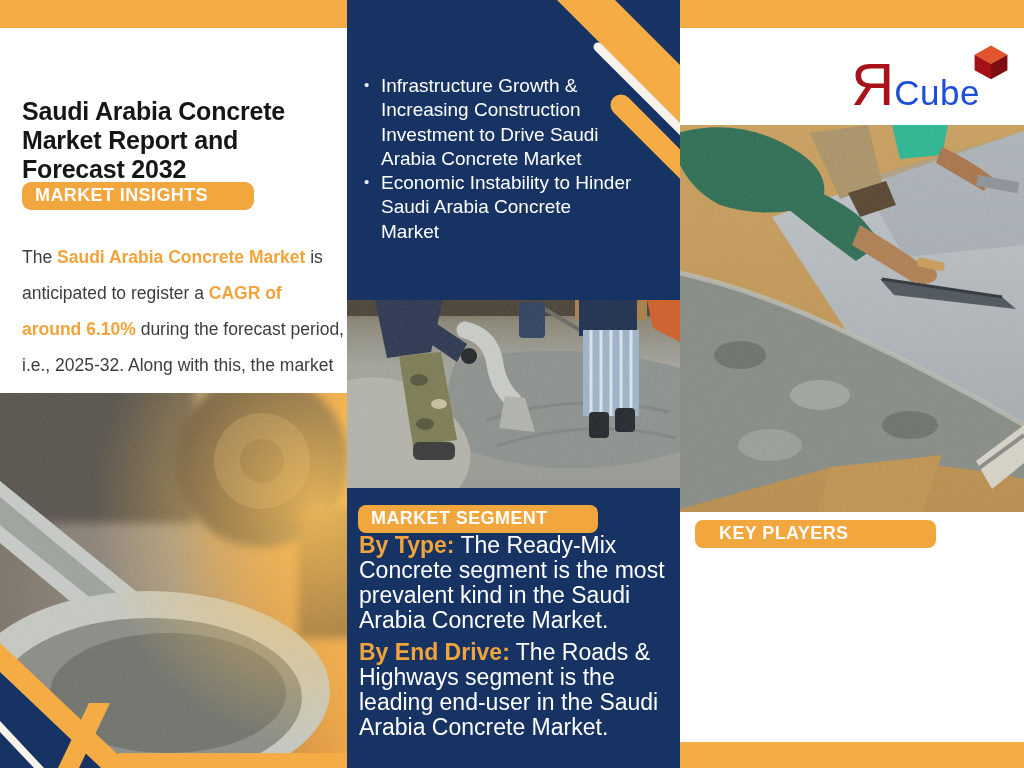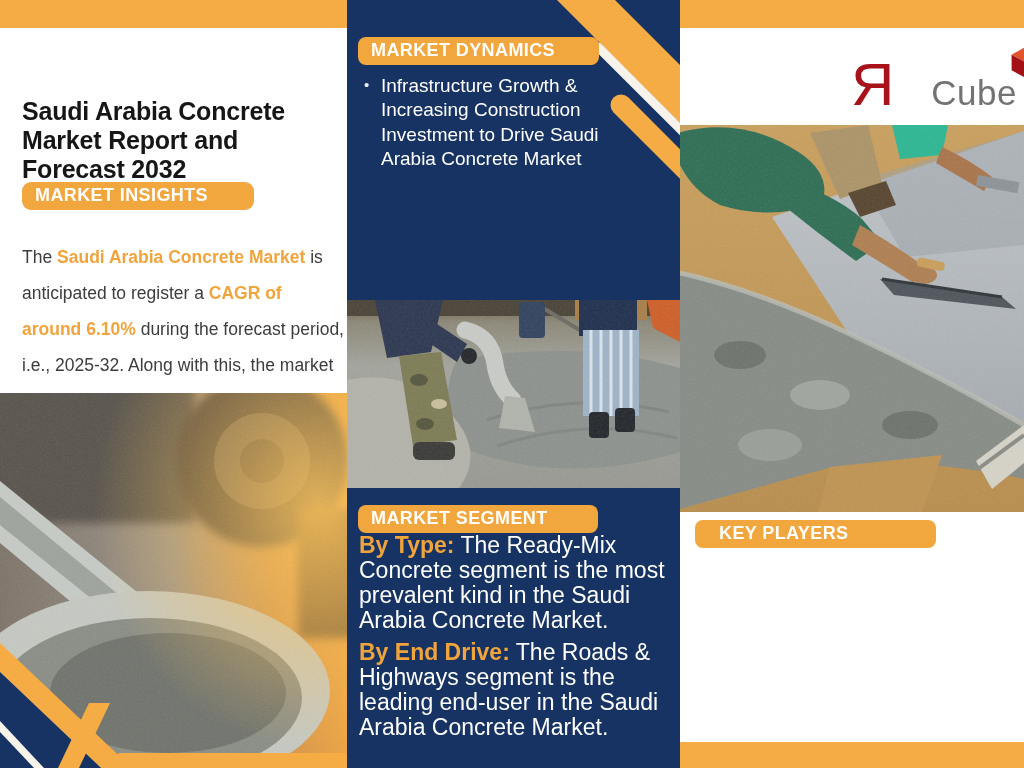--- a/index.html
+++ b/index.html
@@ -50,21 +50,21 @@
   }
   .segment-text p { margin:0 0 7px 0; }
   .seg-label { color:#F2A43C; font-weight:700; }
   
   .right-panel { position:absolute; left:680px; top:0; width:344px; height:768px; background:#ffffff; }
   .band-top-right { position:absolute; left:0; top:0; width:344px; height:28px; background:#F6AC45; }
   .logo {
     position:absolute; left:171px; top:55px; display:flex; align-items:baseline; white-space:nowrap;
   }
   .logo-r    { font-size:60px; line-height:60px; font-weight:400; color:#A8121A; font-family:"Liberation Sans", sans-serif; }
-  .logo-cube { font-size:35px; line-height:35px; color:#737373; letter-spacing:0.5px;margin-left:37px; }
+  .logo-cube { font-size:35px; line-height:35px; color:#1d4ed8; letter-spacing:0.5px; }
   .cube-icon { margin-left:-8px; transform:translateY(-24px); }
   .photo-right { position:absolute; left:0; top:125px; width:344px; height:387px; }
   .keyplayers-badge { left:15px; top:520px; padding-right:88px;padding-left:24px; }
   .keyplayers-text {
     position:absolute; left:14px; top:552px; width:318px;
     font-size:17.5px; line-height:26.3px; color:#2b2b2b;
   }
   .band-bottom-right { position:absolute; left:0; top:742px; width:344px; height:26px; background:#F6AC45; }
 </style>
 </head>
@@ -133,24 +133,24 @@
   <div class="center-panel">
 
     <div class="ribbon-tr ribbon-svg">
       <svg viewBox="0 0 333 262" width="333" height="262" aria-hidden="true">
         <line x1="195" y1="-44" x2="430" y2="191" stroke="#F6AC45" stroke-width="41"></line>
         <line x1="251" y1="47" x2="425" y2="221" stroke="#f7f3ea" stroke-width="9" stroke-linecap="round"></line>
         <line x1="274" y1="105" x2="425" y2="256" stroke="#F6AC45" stroke-width="21" stroke-linecap="round"></line>
       </svg>
     </div>
 
-    <div class="badge dynamics-badge">MARKET DYNAMICS</div>
 
     <ul class="dynamics-list">
       <li>Infrastructure Growth &amp; Increasing Construction Investment to Drive Saudi Arabia Concrete Market</li>
+      <li>Economic Instability to Hinder Saudi Arabia Concrete Market</li>
     </ul>
 
     <div class="photo-center">
       <svg viewBox="0 0 333 188" width="333" height="188" preserveAspectRatio="none" aria-hidden="true">
         <defs>
           <linearGradient id="cp-bg" x1="0" y1="0" x2="0" y2="1">
             <stop offset="0" stop-color="#6f5b42"></stop>
               <stop offset="0.12" stop-color="#8c8878"></stop>
             <stop offset="0.35" stop-color="#a3a49c"></stop>
               <stop offset="1" stop-color="#979992"></stop>

